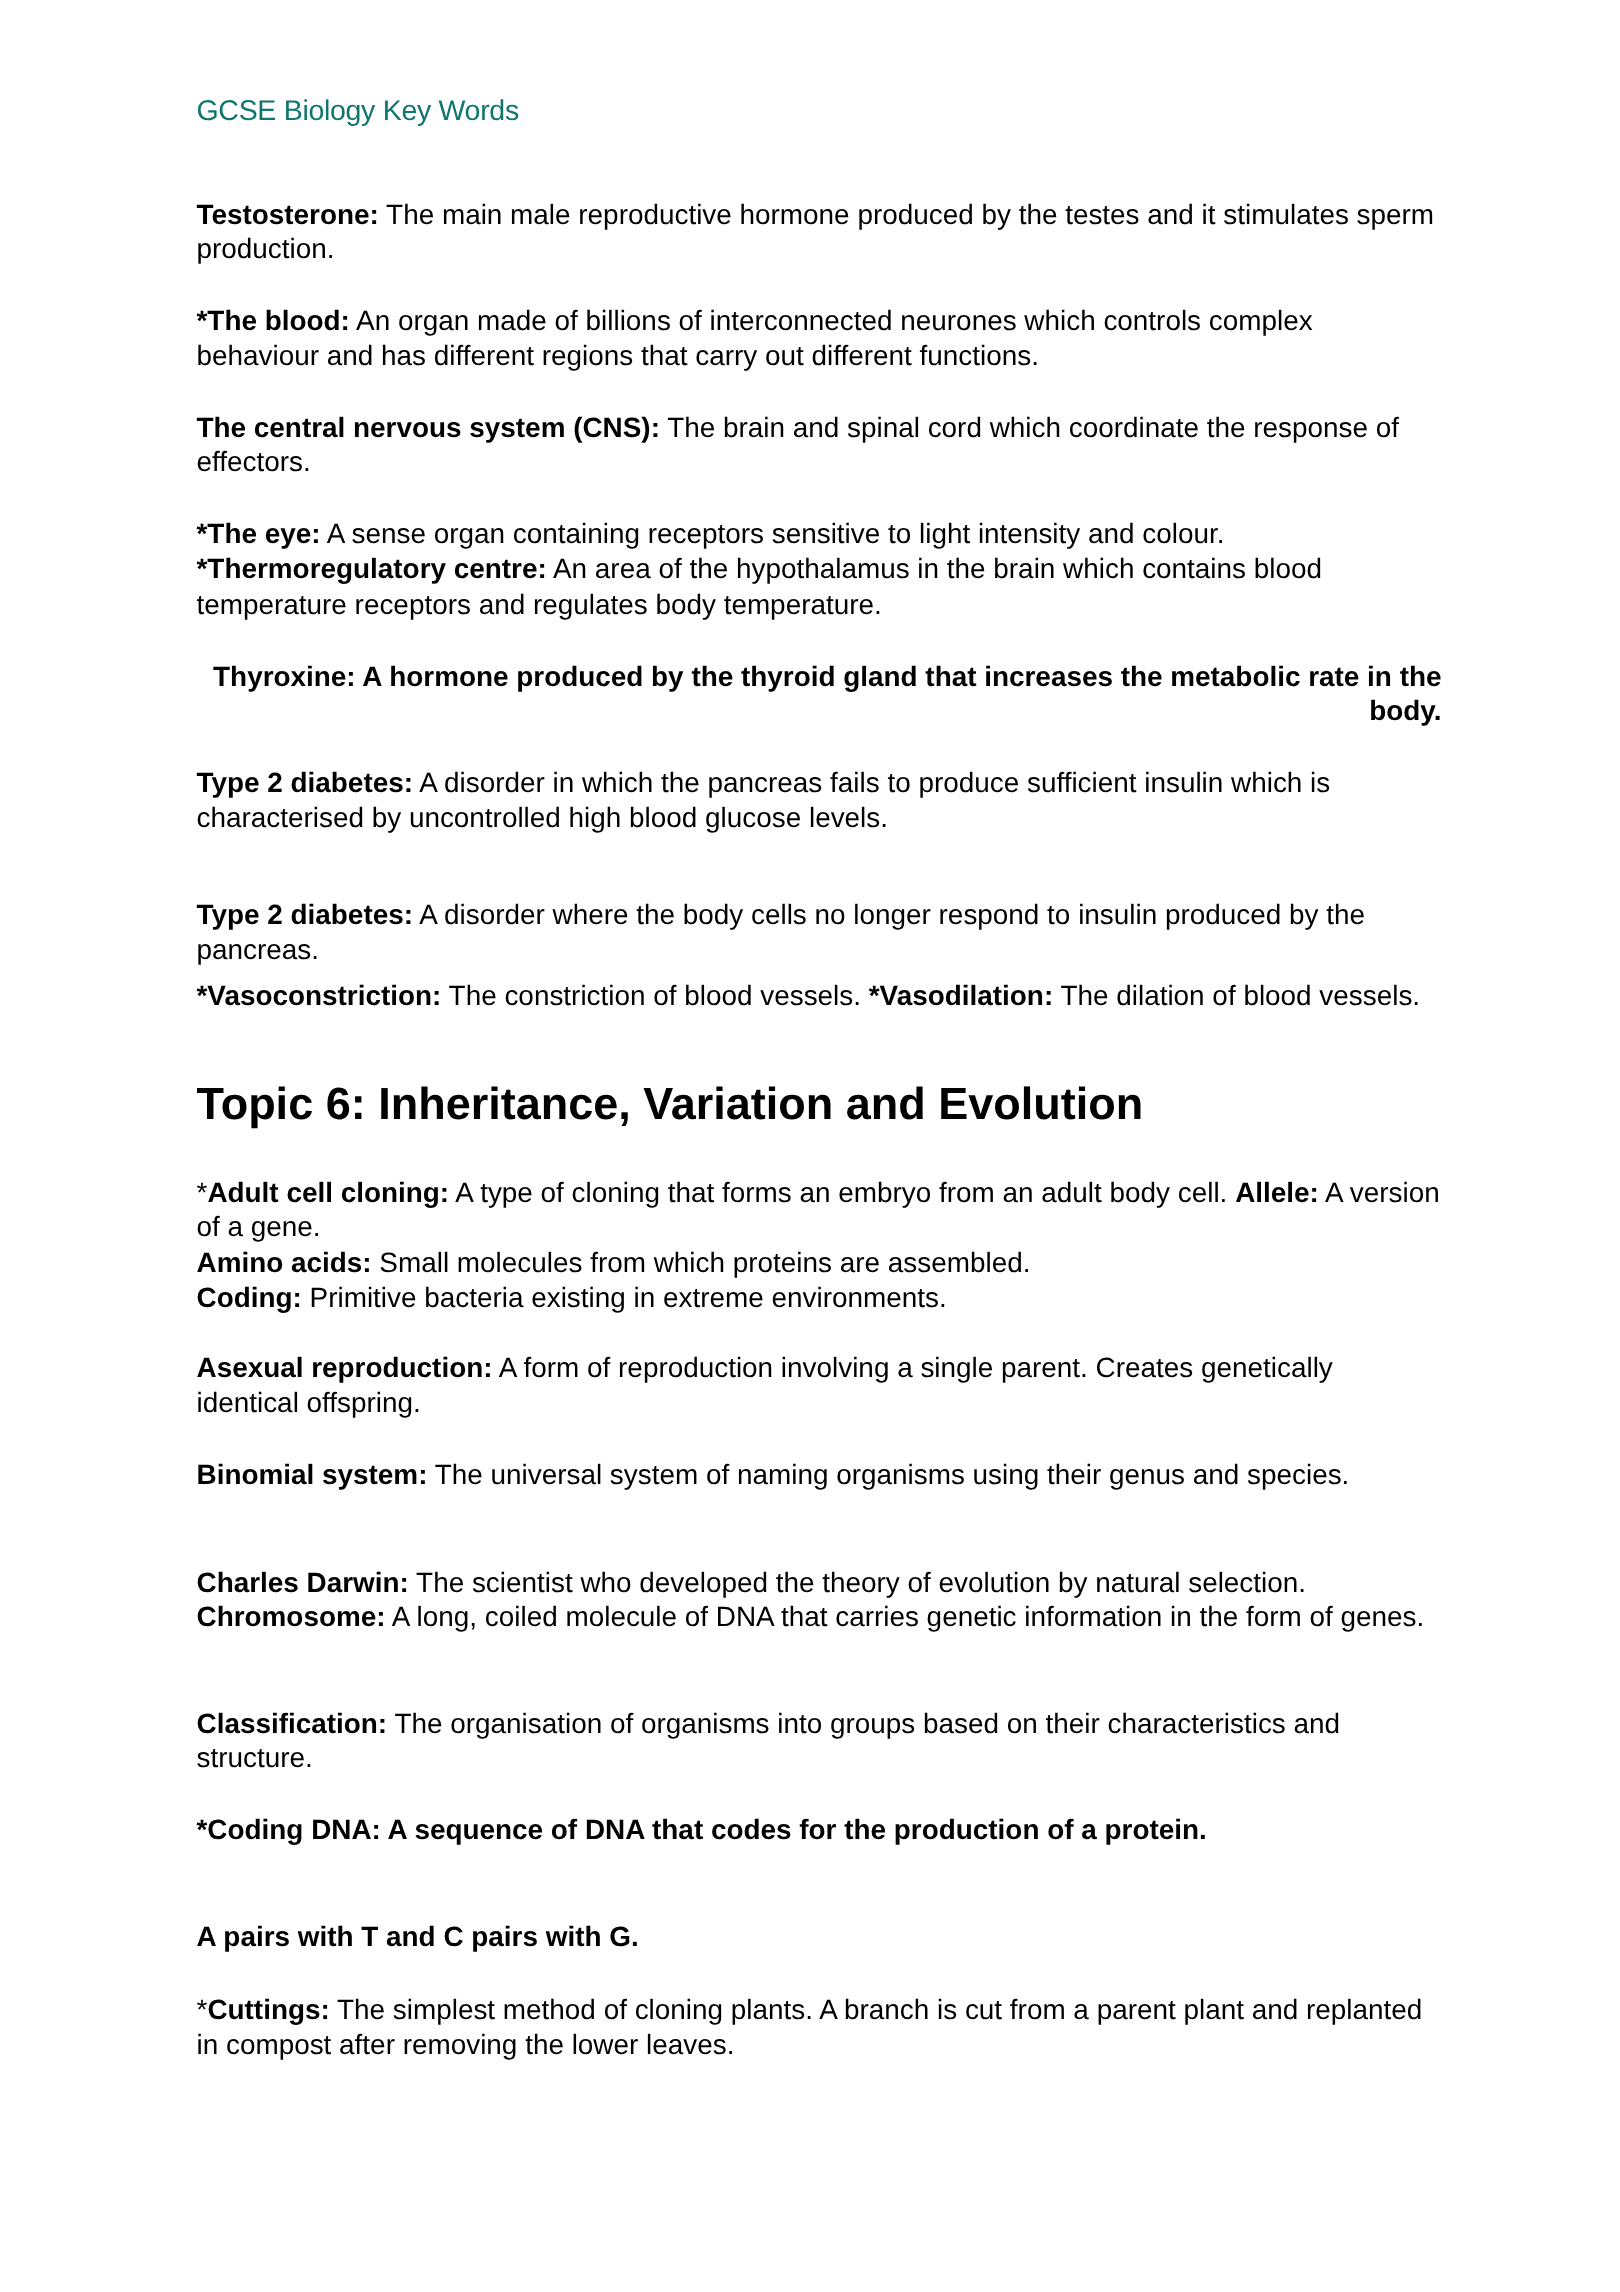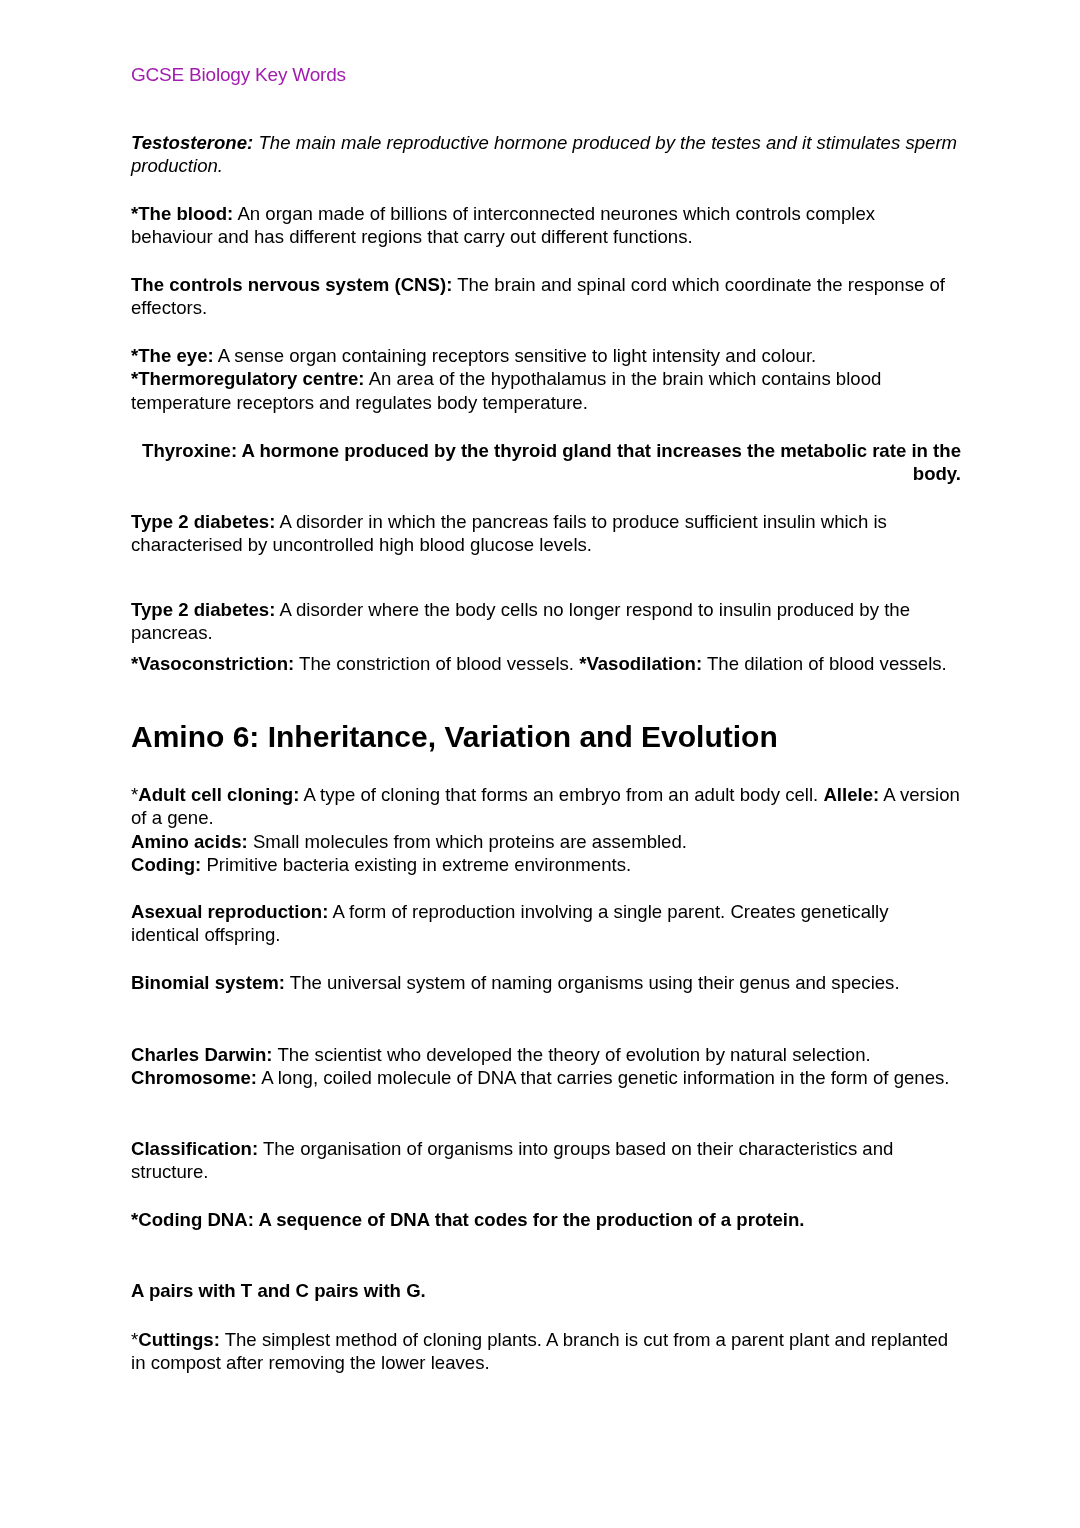--- a/index.html
+++ b/index.html
@@ -1,49 +1,49 @@
 <!DOCTYPE html>
 <html><head>
 <meta charset="utf-8">
 <style>
   html, body { margin: 0; padding: 0; background: #ffffff; }
   body { width: 1080px; height: 1528px; position: relative; overflow: hidden; color: #000; }
   .page-header {
     position: absolute; left: 131px; top: 64px;
-    font-family: "Liberation Sans", sans-serif; font-size: 19px; color: #a21caf;
+    font-family: "Liberation Sans", sans-serif; font-size: 19px; color: #0f766e;
     letter-spacing: -0.2px;
   }
   .para {
     position: absolute; left: 131px; width: 830px;
     font-family: "Liberation Sans", sans-serif; font-size: 18.6px; line-height: 23.3px;
     color: #000; margin: 0;
   }
   .para b { font-weight: bold; }
   .topic-heading {
     position: absolute; left: 131px; top: 720px; margin: 0;
     font-family: "Liberation Sans", sans-serif; font-size: 30px; font-weight: bold; color: #000;
   }
 </style>
 </head>
 <body>
 
 <div class="page-header">GCSE Biology Key Words</div>
 
 <div id="paras-top">
-    <p class="para" style="top: 131px; font-style: italic;"><b>Testosterone:</b><span> The main male reproductive hormone produced by the testes and it stimulates sperm production.</span></p>
+    <p class="para" style="top: 131px;"><b>Testosterone:</b><span> The main male reproductive hormone produced by the testes and it stimulates sperm production.</span></p>
     <p class="para" style="top: 202px;"><b>*The blood:</b><span> An organ made of billions of interconnected neurones which controls complex behaviour and has different regions that carry out different functions.</span></p>
-    <p class="para" style="top: 273px;"><b>The controls nervous system (CNS):</b><span> The brain and spinal cord which coordinate the response of effectors.</span></p>
+    <p class="para" style="top: 273px;"><b>The central nervous system (CNS):</b><span> The brain and spinal cord which coordinate the response of effectors.</span></p>
     <p class="para" style="top: 344px;"><b>*The eye:</b><span> A sense organ containing receptors sensitive to light intensity and colour.</span><br><b>*Thermoregulatory centre:</b><span> An area of the hypothalamus in the brain which contains blood temperature receptors and regulates body temperature.</span></p>
     <p class="para" style="top: 439px; text-align: right;"><b>Thyroxine: A hormone produced by the thyroid gland that increases the metabolic rate in the body.</b></p>
     <p class="para" style="top: 510px;"><b>Type 2 diabetes:</b><span> A disorder in which the pancreas fails to produce sufficient insulin which is characterised by uncontrolled high blood glucose levels.</span></p>
     <p class="para" style="top: 598px;"><b>Type 2 diabetes:</b><span> A disorder where the body cells no longer respond to insulin produced by the pancreas.</span></p>
     <p class="para" style="top: 652px;"><b>*Vasoconstriction:</b><span> The constriction of blood vessels. </span><b>*Vasodilation:</b><span> The dilation of blood vessels.</span></p>
   </div>
 
-<h2 class="topic-heading">Amino 6: Inheritance, Variation and Evolution</h2>
+<h2 class="topic-heading">Topic 6: Inheritance, Variation and Evolution</h2>
 
 <div id="paras-bottom">
     <p class="para" style="top: 783px;"><span>*</span><b>Adult cell cloning:</b><span> A type of cloning that forms an embryo from an adult body cell. </span><b>Allele:</b><span> A version of a gene.</span><br><b>Amino acids:</b><span> Small molecules from which proteins are assembled.</span><br><b>Coding:</b><span> Primitive bacteria existing in extreme environments.</span></p>
     <p class="para" style="top: 900px;"><b>Asexual reproduction:</b><span> A form of reproduction involving a single parent. Creates genetically identical offspring.</span></p>
     <p class="para" style="top: 971px;"><b>Binomial system:</b><span> The universal system of naming organisms using their genus and species.</span></p>
     <p class="para" style="top: 1043px;"><b>Charles Darwin:</b><span> The scientist who developed the theory of evolution by natural selection.</span><br><b>Chromosome:</b><span> A long, coiled molecule of DNA that carries genetic information in the form of genes.</span></p>
     <p class="para" style="top: 1137px;"><b>Classification:</b><span> The organisation of organisms into groups based on their characteristics and structure.</span></p>
     <p class="para" style="top: 1208px;"><b>*Coding DNA: A sequence of DNA that codes for the production of a protein.</b></p>
     <p class="para" style="top: 1256px;"><br><b>A pairs with T and C pairs with G.</b></p>
     <p class="para" style="top: 1328px;"><span>*</span><b>Cuttings:</b><span> The simplest method of cloning plants. A branch is cut from a parent plant and replanted in compost after removing the lower leaves.</span></p>

